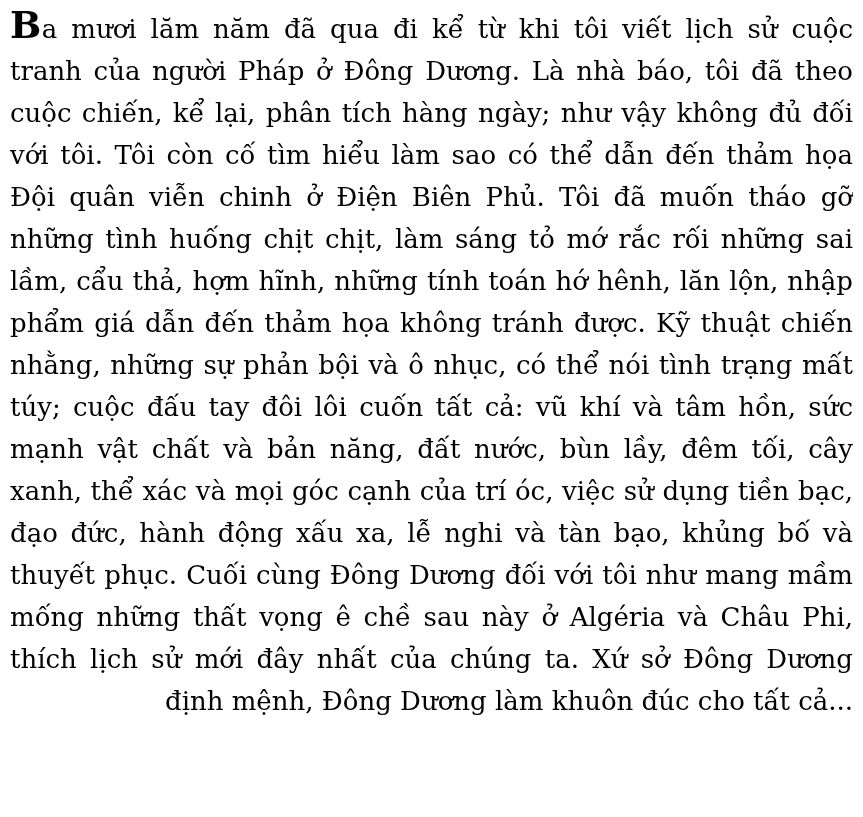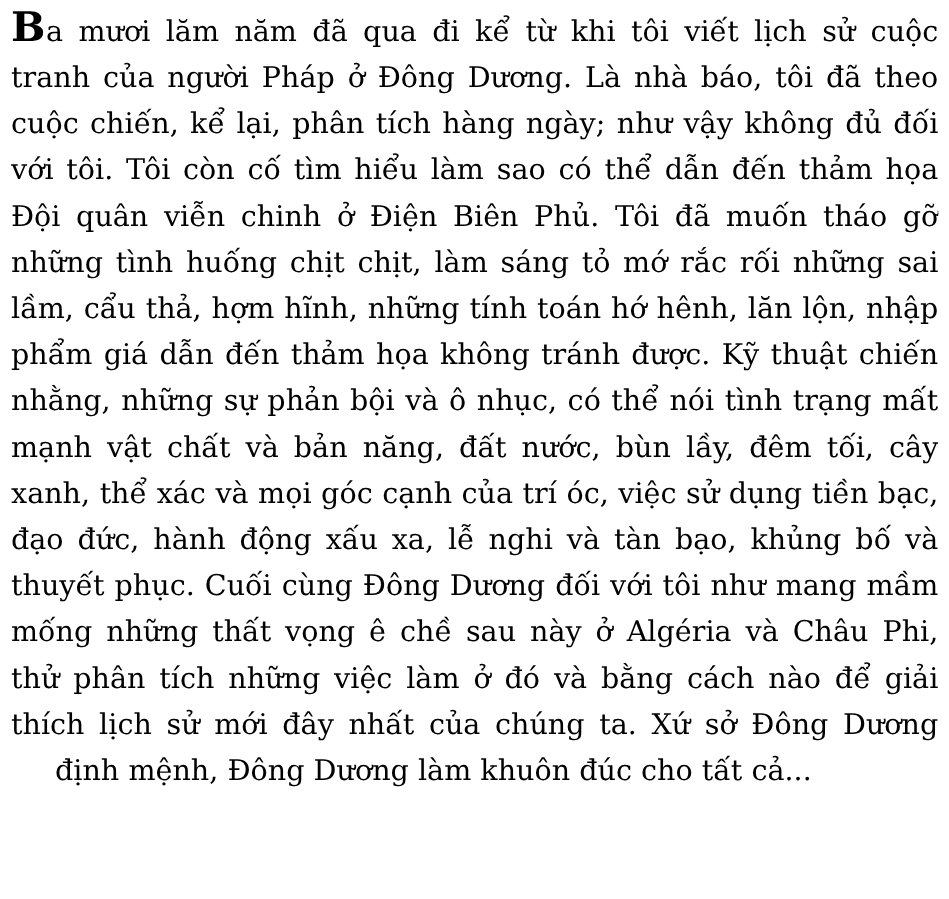--- a/index.html
+++ b/index.html
@@ -28,21 +28,21 @@
     white-space: normal;
   }
   
   .line::after {
     content: "";
     display: inline-block;
     width: 100%;
     height: 0;
   }
   .line.last {
-    text-align: left;
+    text-align: right;
     margin-left: 40px;
   }
   .line.last::after {
     content: none;
   }
   .dropcap {
     font-size: 37px;
     font-weight: bold;
     line-height: 0; 
     letter-spacing: 0.5px;
@@ -55,22 +55,22 @@
   <div>
       <div class="line"><span class="dropcap">B</span>a mươi lăm năm đã qua đi kể từ khi tôi viết lịch sử cuộc chiến</div>
       <div class="line">tranh của người Pháp ở Đông Dương. Là nhà báo, tôi đã theo dõi</div>
       <div class="line">cuộc chiến, kể lại, phân tích hàng ngày; như vậy không đủ đối</div>
       <div class="line">với tôi. Tôi còn cố tìm hiểu làm sao có thể dẫn đến thảm họa của</div>
       <div class="line">Đội quân viễn chinh ở Điện Biên Phủ. Tôi đã muốn tháo gỡ</div>
       <div class="line">những tình huống chịt chịt, làm sáng tỏ mớ rắc rối những sai</div>
       <div class="line">lầm, cẩu thả, hợm hĩnh, những tính toán hớ hênh, lăn lộn, nhập</div>
       <div class="line">phẩm giá dẫn đến thảm họa không tránh được. Kỹ thuật chiến</div>
       <div class="line">nhằng, những sự phản bội và ô nhục, có thể nói tình trạng mất</div>
+      <div class="line">túy; cuộc đấu tay đôi lôi cuốn tất cả: vũ khí và tâm hồn, sức</div>
       <div class="line">mạnh vật chất và bản năng, đất nước, bùn lầy, đêm tối, cây</div>
       <div class="line">xanh, thể xác và mọi góc cạnh của trí óc, việc sử dụng tiền bạc,</div>
       <div class="line">đạo đức, hành động xấu xa, lễ nghi và tàn bạo, khủng bố và</div>
       <div class="line">thuyết phục. Cuối cùng Đông Dương đối với tôi như mang mầm</div>
       <div class="line">mống những thất vọng ê chề sau này ở Algéria và Châu Phi, phải</div>
-      <div class="line">thử phân tích những việc làm ở đó và bằng cách nào để giải</div>
       <div class="line">thích lịch sử mới đây nhất của chúng ta. Xứ sở Đông Dương</div>
       <div class="line last">định mệnh, Đông Dương làm khuôn đúc cho tất cả...</div>
     </div>
 </div>
 
 </body></html>

